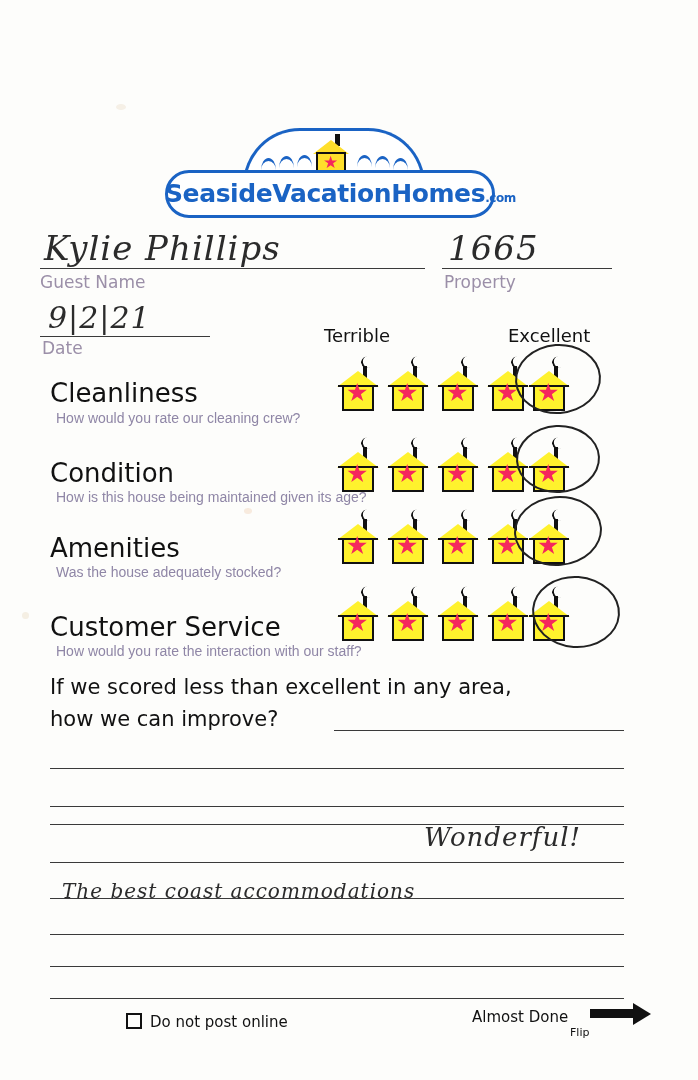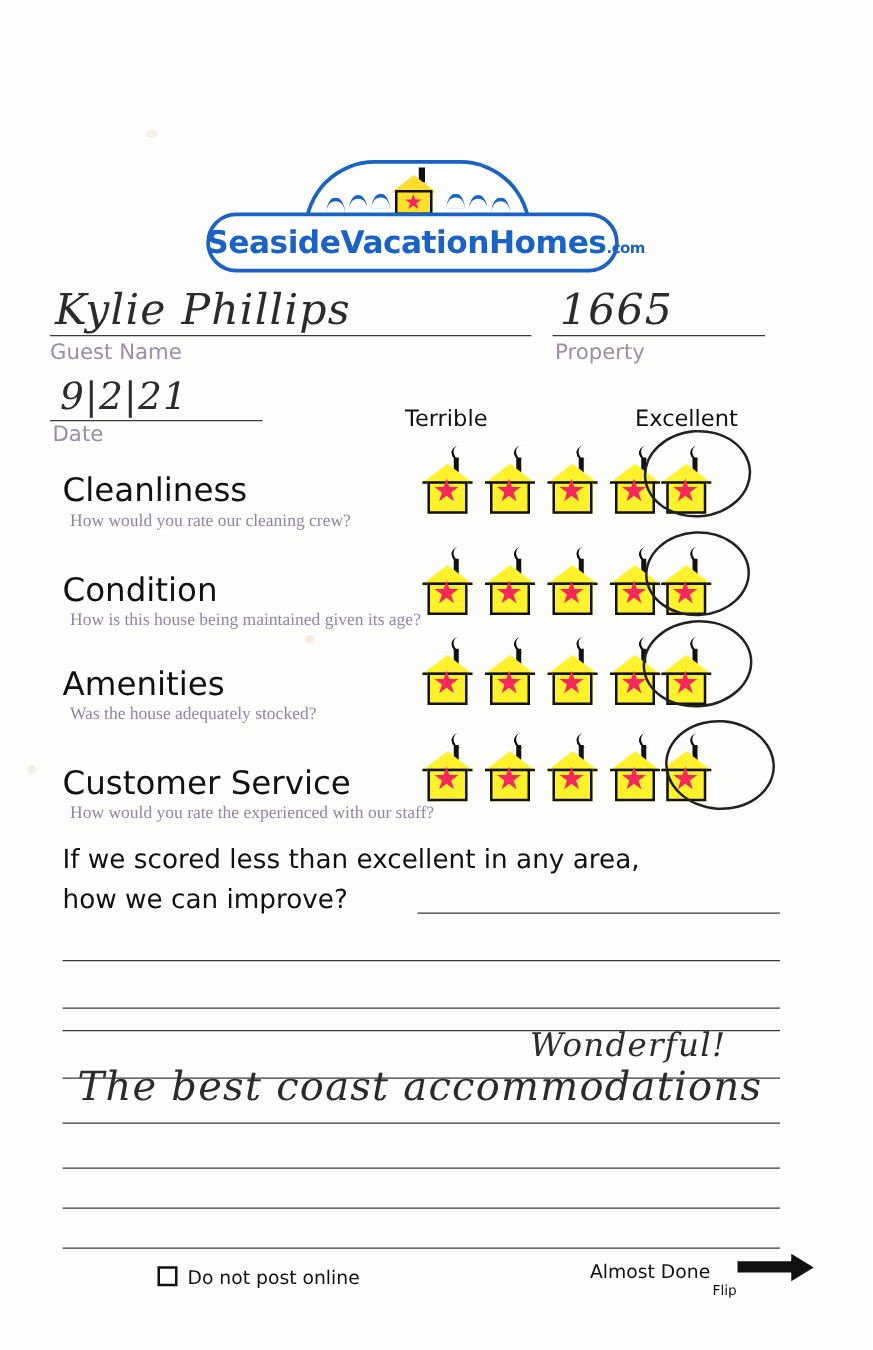--- a/index.html
+++ b/index.html
@@ -150,21 +150,21 @@
   .crit-title {
     position: absolute;
     color: #111;
     font-size: 26px;
     font-family: "DejaVu Sans", sans-serif;
   }
   .crit-sub {
     position: absolute;
     color: #8f86a6;
     font-size: 14px;
-    font-family: Liberation Serif, serif;
+    font-family: Liberation Sans, sans-serif;
   }
   .scale-label {
     position: absolute;
     color: #111;
     font-size: 18px;
     font-family: "DejaVu Sans", sans-serif;
   }
 
   
   .rhouse {
@@ -444,21 +444,21 @@
         <div class="rsmoke"></div>
         <div class="rroof"></div>
         <div class="rroof-line"></div>
         <div class="rbody"></div>
         <span class="rstar">★</span>
       </div>
     <div class="circle-mark" style="left:514px;top:496px;width:84px;height:66px;transform:rotate(-5deg);"></div>
   </div>
 
   <div class="crit-title" style="left:50px;top:612px;">Customer Service</div>
-  <div class="crit-sub" style="left:56px;top:643px;">How would you rate the experienced with our staff?</div>
+  <div class="crit-sub" style="left:56px;top:643px;">How would you rate the interaction with our staff?</div>
   <div>
     <div class="rhouse" style="left:337px;top:598px;">
         <div class="rchim"></div>
         <div class="rsmoke"></div>
         <div class="rroof"></div>
         <div class="rroof-line"></div>
         <div class="rbody"></div>
         <span class="rstar">★</span>
       </div>
     <div class="rhouse" style="left:387px;top:598px;">
@@ -498,21 +498,21 @@
 
   <div class="prompt" style="left:50px;top:675px;">If we scored less than excellent in any area,</div>
   <div class="prompt" style="left:50px;top:707px;">how we can improve?</div>
   <div class="rule" style="left:334px;top:730px;width:290px;"></div>
   <div class="rule" style="left:50px;top:768px;width:574px;"></div>
   <div class="rule" style="left:50px;top:806px;width:574px;"></div>
 
   <div class="rule" style="left:50px;top:824px;width:574px;"></div>
   <div class="hand" style="left:424px;top:822px;font-size:26px;">Wonderful!</div>
   <div class="rule" style="left:50px;top:862px;width:574px;"></div>
-  <div class="hand" style="left:62px;top:850px;font-size:32px;">The best coast accommodations</div>
+  <div class="hand" style="left:62px;top:879px;font-size:20px;">The best coast accommodations</div>
   <div class="rule" style="left:50px;top:898px;width:574px;"></div>
   <div class="rule" style="left:50px;top:934px;width:574px;"></div>
   <div class="rule" style="left:50px;top:966px;width:574px;"></div>
   <div class="rule" style="left:50px;top:998px;width:574px;"></div>
 
   <div class="checkbox" style="left:126px;top:1013px;"></div>
   <div class="foot-label" style="left:150px;top:1013px;">Do not post online</div>
 
   <div class="foot-label" style="left:472px;top:1008px;">Almost Done</div>
   <div>

